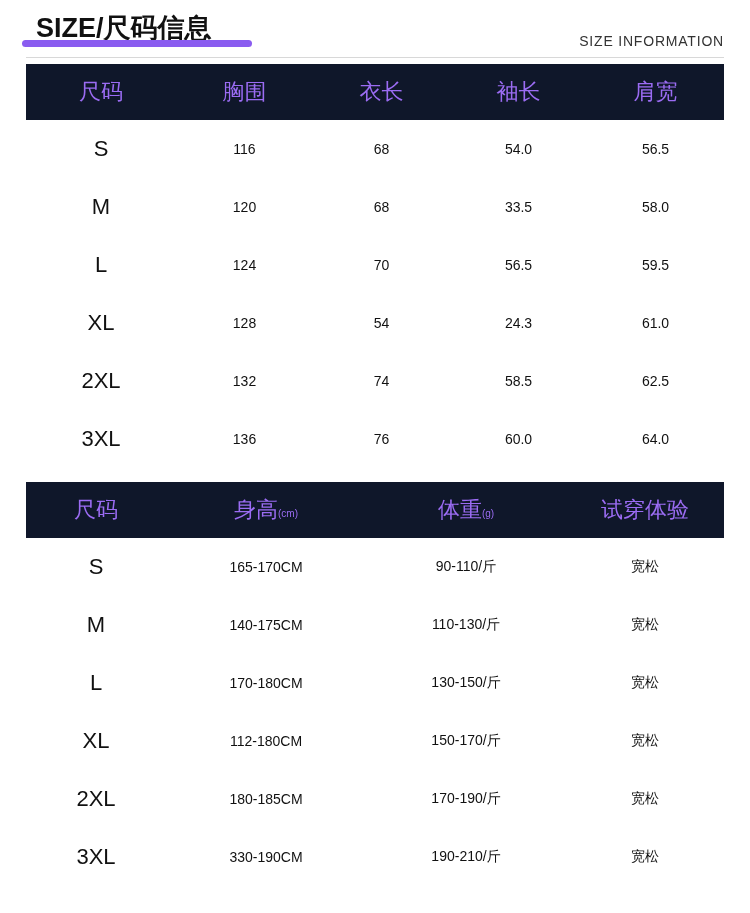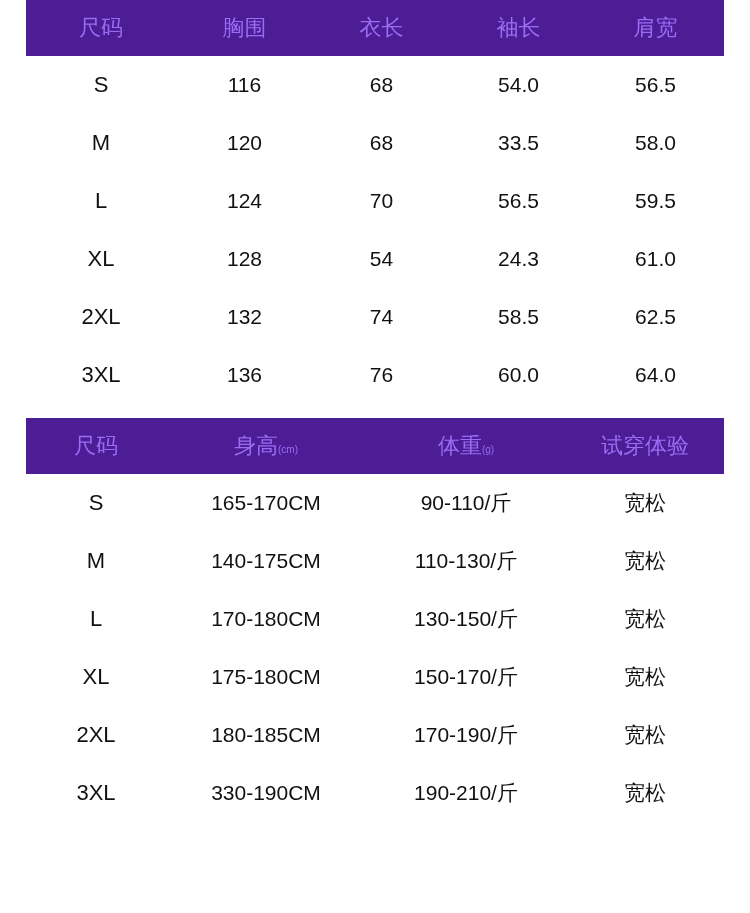--- a/index.html
+++ b/index.html
@@ -66,38 +66,38 @@
   
   .tbl-wrap {
     padding: 0 26px;
   }
   table.size-table {
     width: 698px;
     border-collapse: collapse;
     table-layout: fixed;
   }
   table.size-table thead th {
-    background: #4c1d95;
+    background: #0f172a;
     color: #9b6cf3;
     font-size: 22px;
     font-weight: normal;
     height: 56px;
     text-align: center;
     vertical-align: middle;
     white-space: nowrap;
   }
   table.size-table thead th .unit {
     font-size: 10px;
     color: #9b6cf3;
   }
   table.size-table tbody td {
     height: 58px;
     text-align: center;
     vertical-align: middle;
-    font-size: 21px;
+    font-size: 14px;
     color: #111111;
     background: #ffffff;
     white-space: nowrap;
   }
   table.size-table tbody td.size-col {
     font-size: 22px;
   }
 
   
   .t1 col.c1 { width: 150px; }
@@ -112,20 +112,26 @@
   .t2 col.c3 { width: 200px; }
   .t2 col.c4 { width: 158px; }
 
   .gap { height: 14px; }
 </style>
 </head>
 <body>
 
 <div class="page">
 
+  <div class="header">
+    <div class="header-title">SIZE/尺码信息</div>
+    <div class="header-underline"></div>
+    <div class="header-sub">SIZE INFORMATION</div>
+    <div class="header-rule"></div>
+  </div>
 
   <div class="tbl-wrap">
     <table class="size-table t1">
       <colgroup>
           <col class="c1">
           <col class="c2">
           <col class="c3">
           <col class="c4">
           <col class="c5">
         </colgroup>
@@ -217,21 +223,21 @@
           <td>宽松</td>
         </tr>
         <tr>
           <td class="size-col">L</td>
           <td>170-180CM</td>
           <td>130-150/斤</td>
           <td>宽松</td>
         </tr>
         <tr>
           <td class="size-col">XL</td>
-          <td>175-180CM</td>
+          <td>112-180CM</td>
           <td>150-170/斤</td>
           <td>宽松</td>
         </tr>
         <tr>
           <td class="size-col">2XL</td>
           <td>180-185CM</td>
           <td>170-190/斤</td>
           <td>宽松</td>
         </tr>
         <tr>

